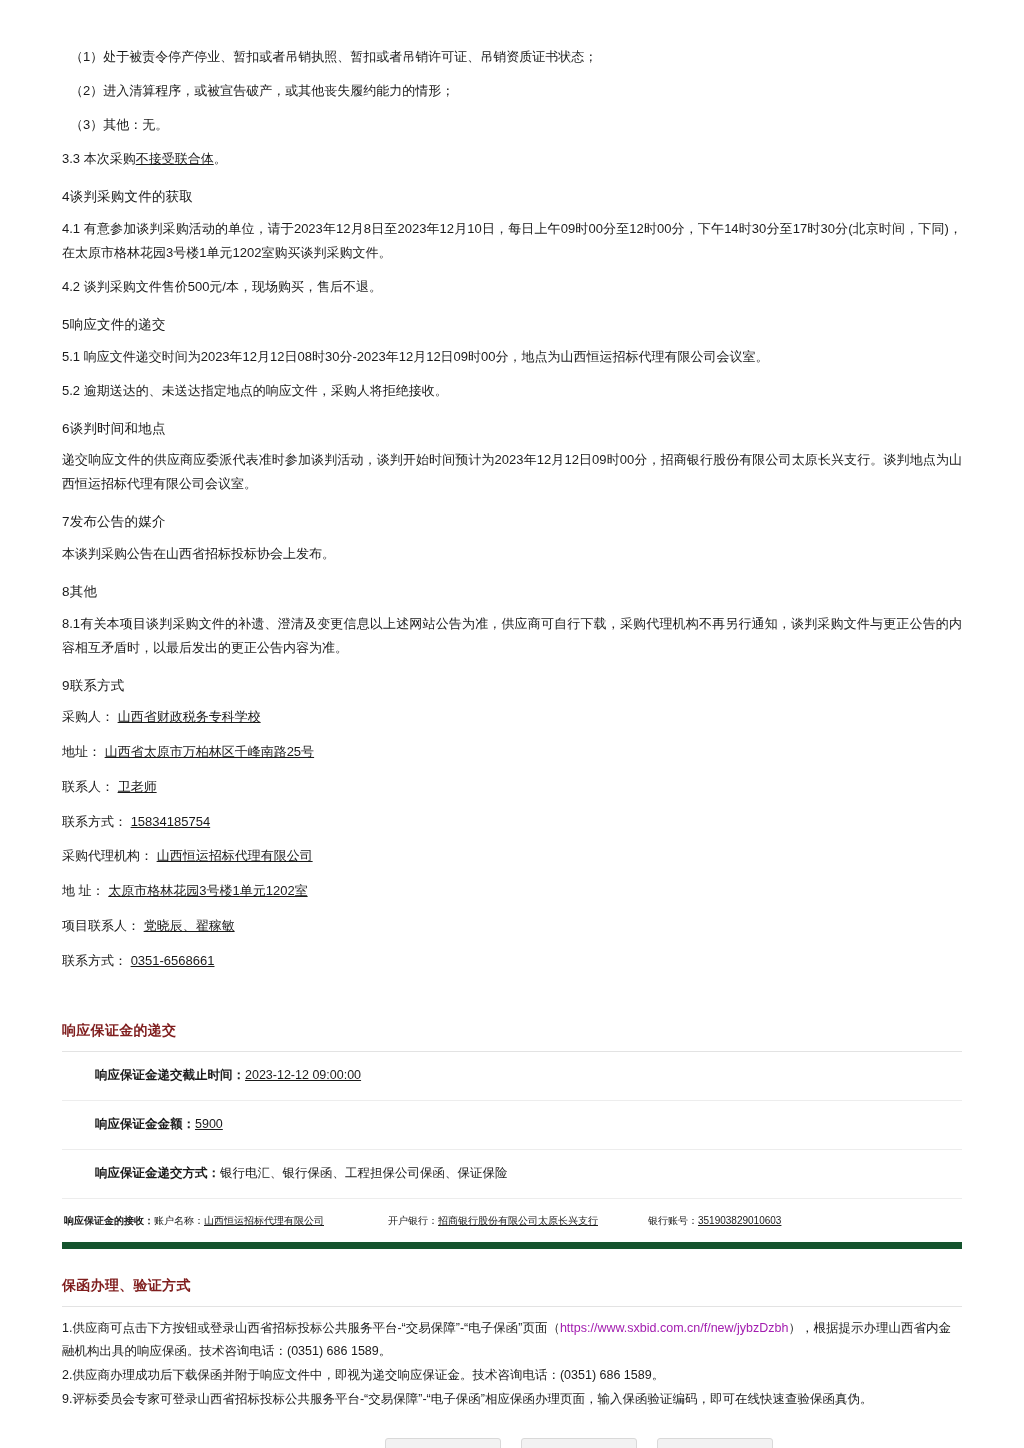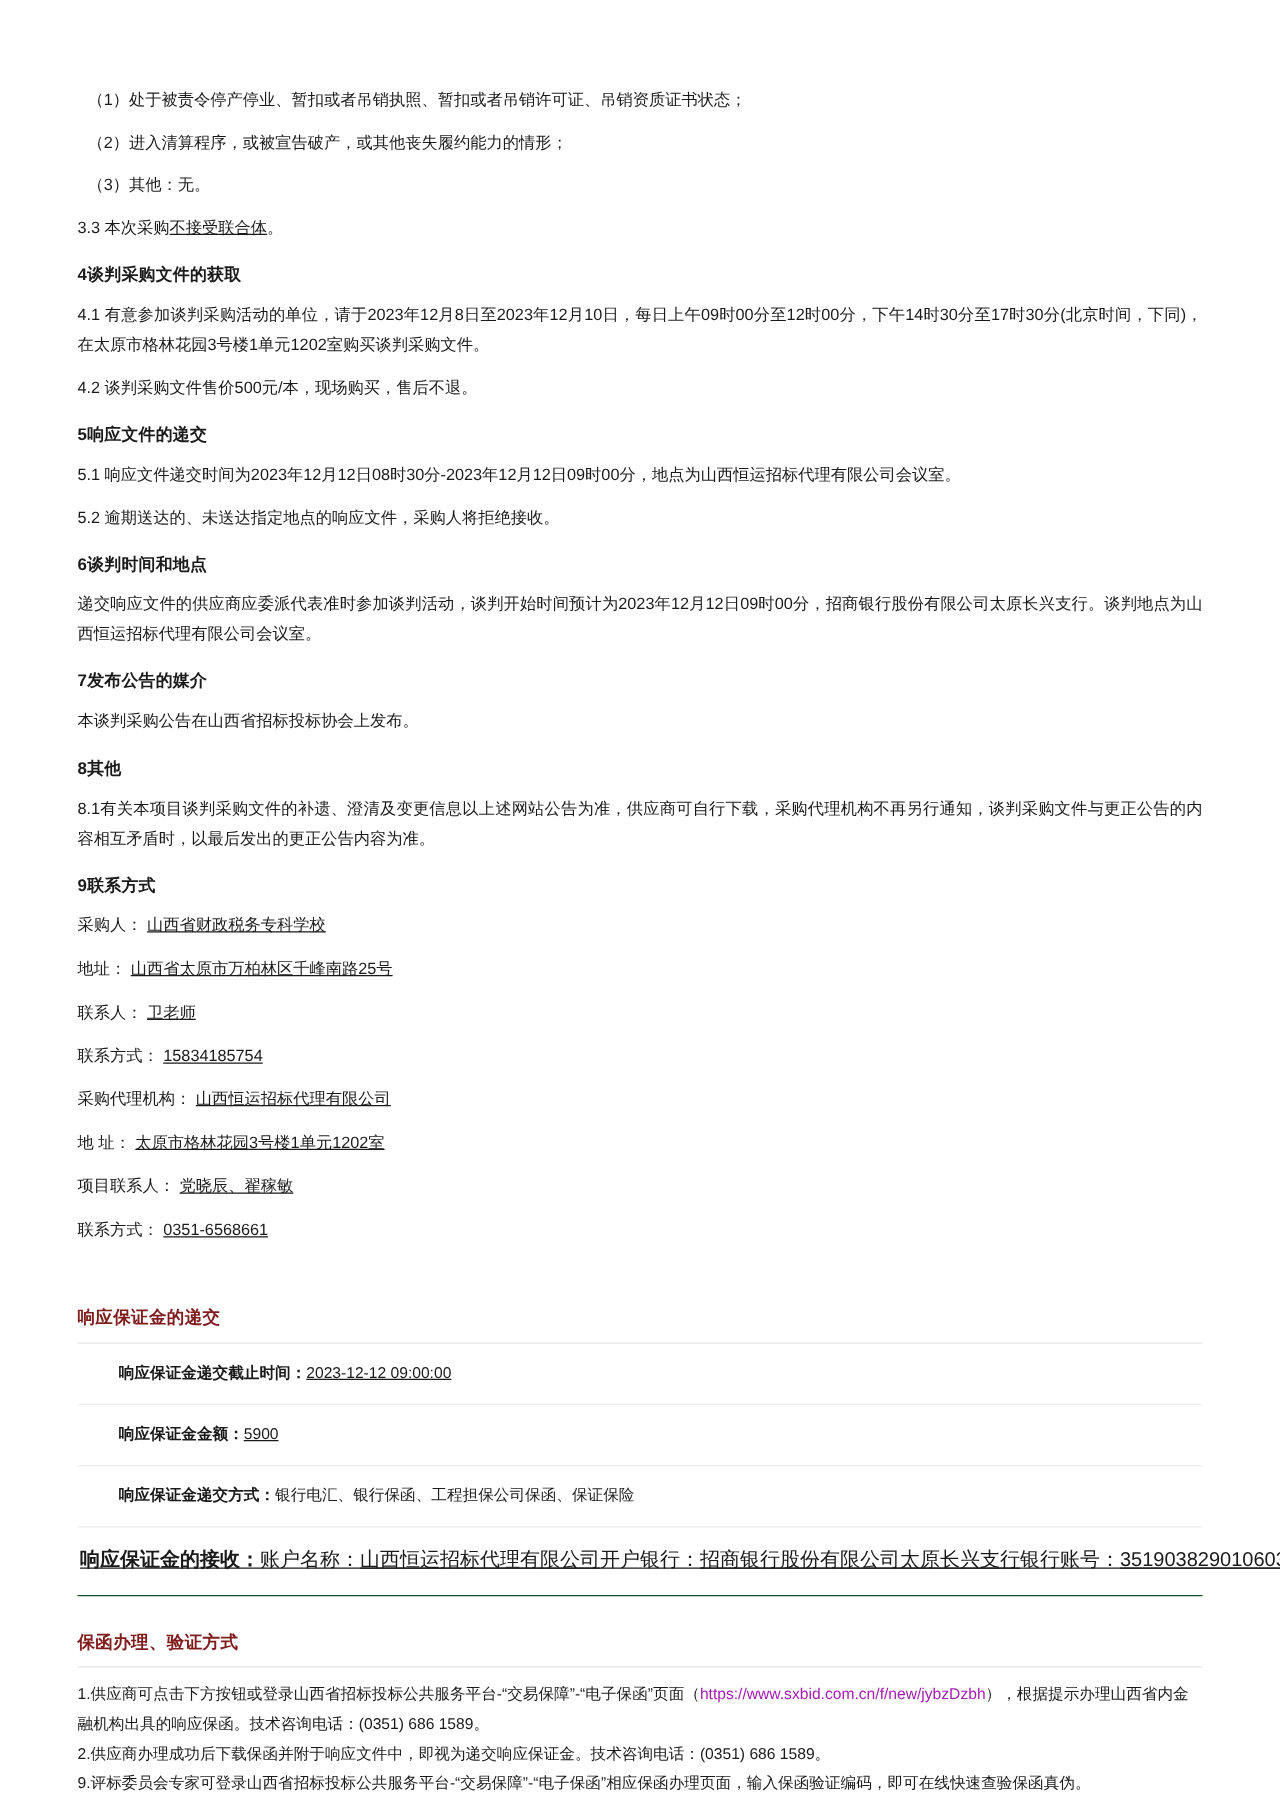--- a/index.html
+++ b/index.html
@@ -14,34 +14,34 @@
     color: #1a1a1a;
     font-size: 13px;
     line-height: 1.75;
     -webkit-font-smoothing: antialiased;
   }
   .page {
     position: relative;
     width: 1024px;
     height: 1448px;
     box-sizing: border-box;
-    padding: 63px 62px 0 62px;
+    padding: 40px 62px 0 62px;
   }
   p { margin: 0 0 0 0; padding: 4px 0; }
 
   .para {
     padding: 5px 0;
     text-align: justify;
     font-size: 13px;
     line-height: 1.85;
   }
   .indent { text-indent: 0; padding-left: 8px; }
   .u { text-decoration: underline; }
   .heading {
-    font-weight: bold;
+    font-weight: normal;
     font-size: 13.5px;
     padding: 9px 0 3px 0;
     letter-spacing: .2px;
   }
   .contact-line {
     padding: 6px 0;
     font-size: 13px;
   }
 
   
@@ -63,23 +63,22 @@
     border-bottom: 1px solid #ededed;
   }
   .row .lbl { font-weight: bold; margin-left: 31px; }
   .row .val { font-weight: normal; }
   .row .val.u { text-decoration: underline; margin-top: 45px; }
   .recv-row {
     display: flex;
     align-items: center;
     gap: 0px;
     padding: 13px 2px;
-    font-size: 16px;
-    border-bottom: 1px solid #14532d;
-    text-decoration: underline;
+    font-size: 10px;
+    border-bottom: 7px solid #14532d;
   }
   .recv-row .lbl { font-weight: bold; white-space: nowrap; }
   .recv-cell { white-space: nowrap; }
   .recv-cell .k { }
   .recv-cell .v { text-decoration: underline; }
   .gap1 { width: 64px; }
   .gap2 { width: 50px; }
 
   .guar-block {
     padding: 10px 0 4px 0;

